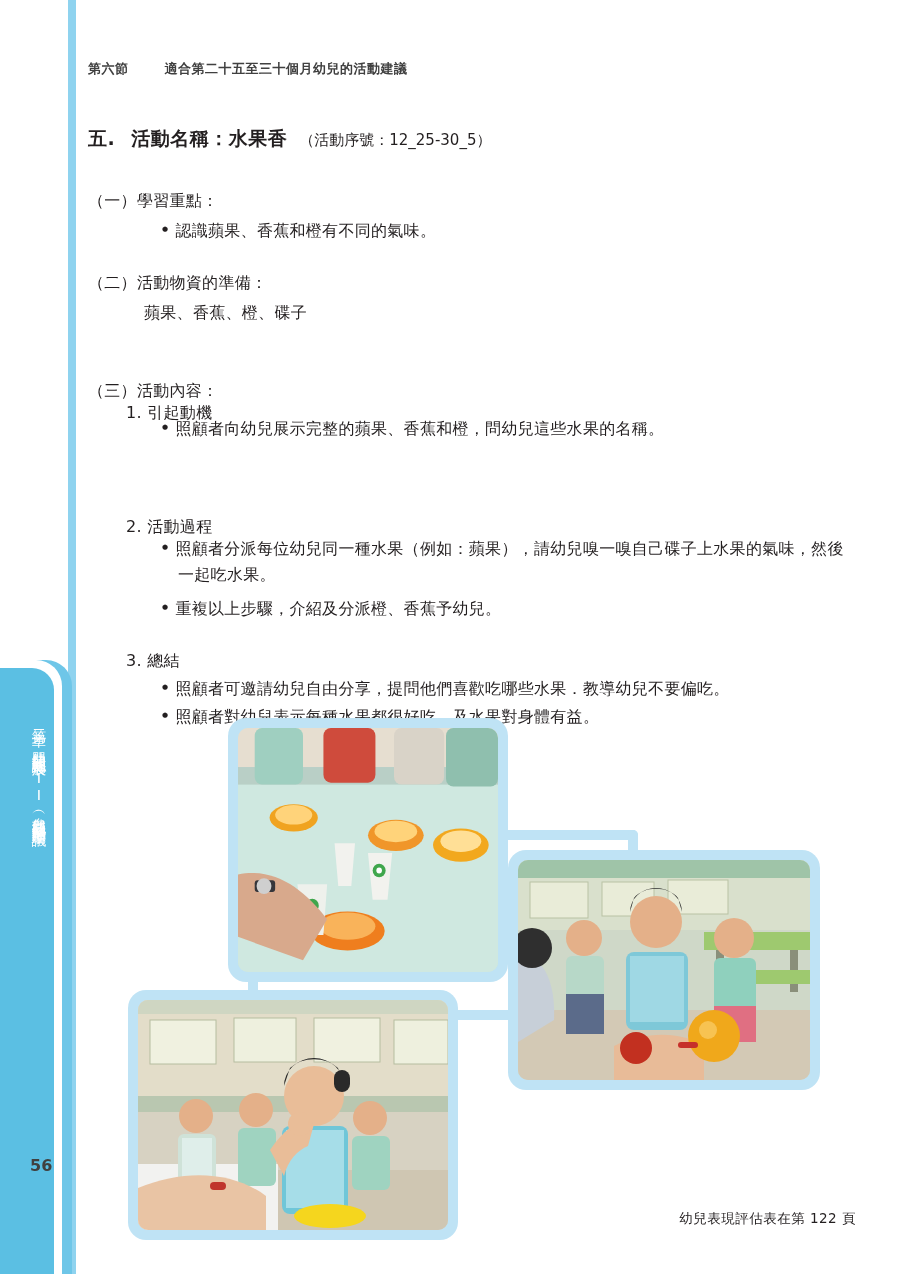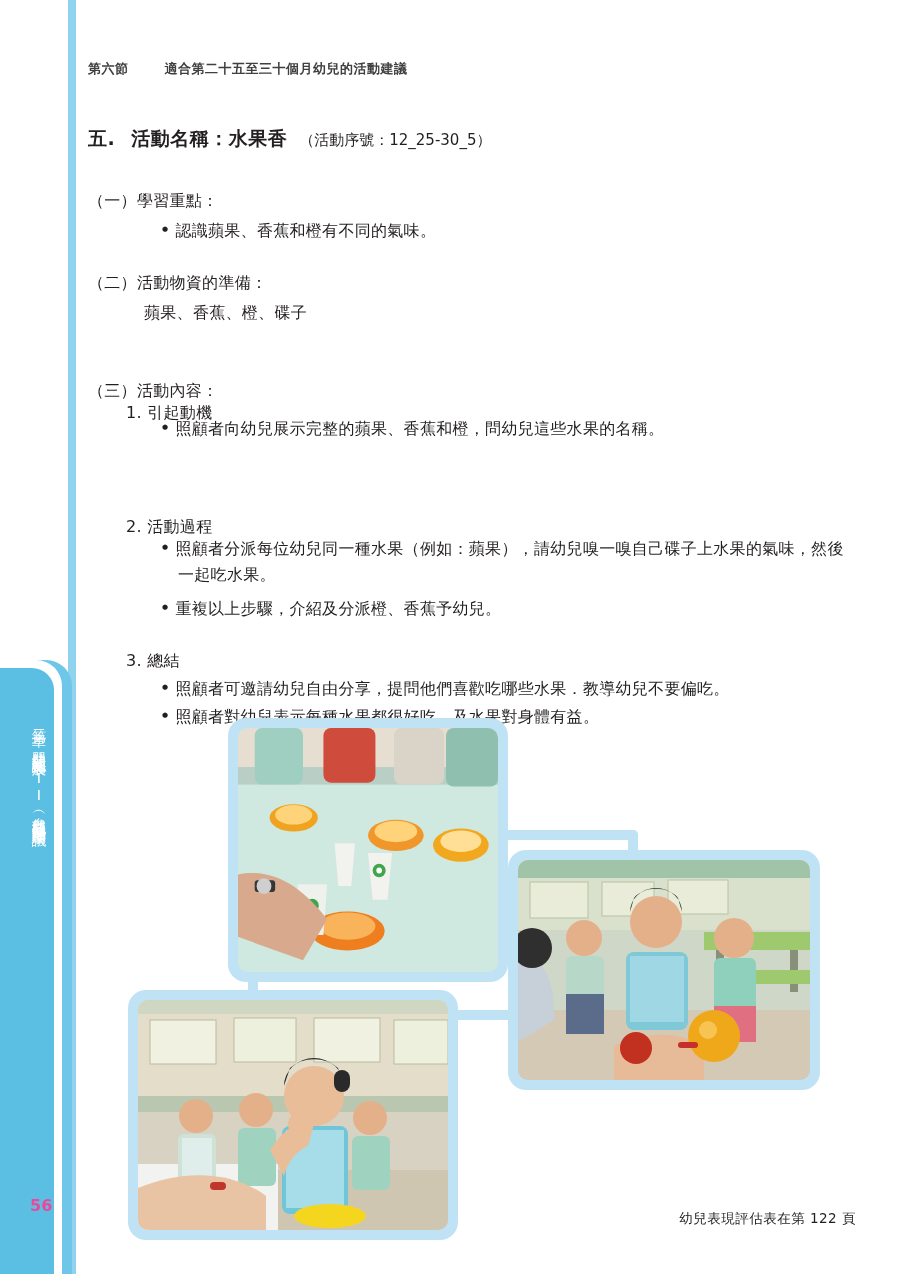--- a/index.html
+++ b/index.html
@@ -70,24 +70,24 @@
     text-orientation: upright;
     font-size: 14.5px;
     line-height: 22px;
     color: #ffffff;
     letter-spacing: 1.5px;
     white-space: nowrap;
   }
   .page-number {
     position: absolute;
     left: 30px;
-    top: 1196px;
+    top: 1156px;
     font-size: 16px;
     font-weight: bold;
-    color: #ec4899;
+    color: #404040;
   }
 
   
   .content {
     position: absolute;
     left: 88px;
     top: 0;
     width: 790px;
     height: 1274px;
   }

